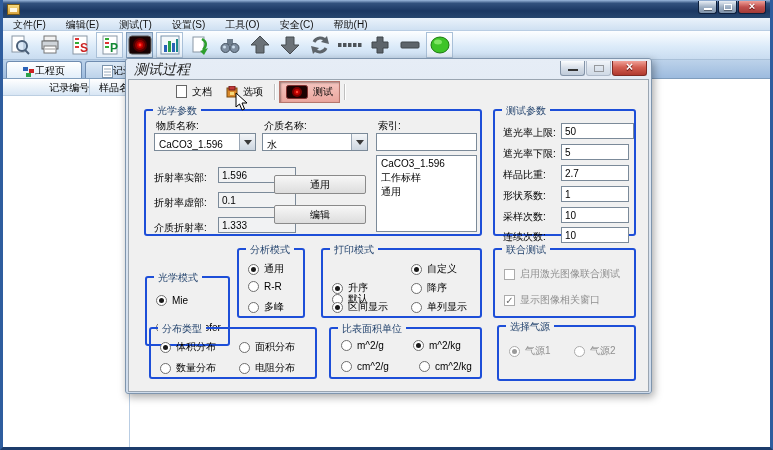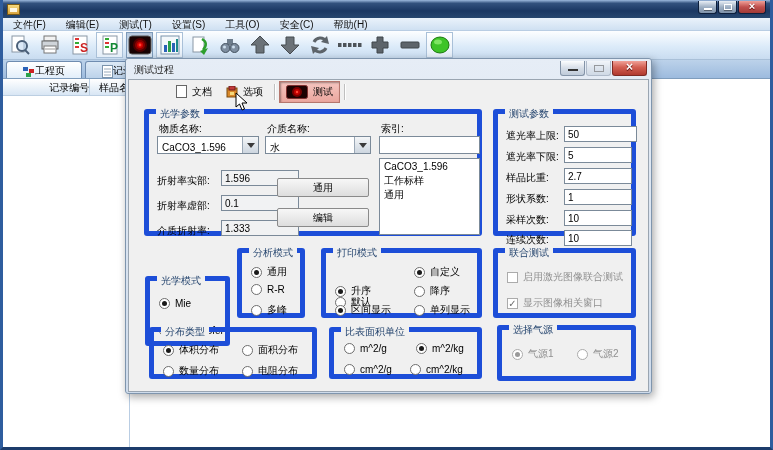--- a/index.html
+++ b/index.html
@@ -36,36 +36,36 @@
   .mtab.active { background:linear-gradient(#ffffff,#e2eefa); }
 
   
   .tablepanel { position:absolute; left:0; top:79px; width:127px; bottom:0; background:#fff; border-right:1px solid #b9cde3; }
   .thead { display:flex;text-align:right; }
   .th { font-size:10px; height:17px; line-height:17px; padding-left:5px; background:linear-gradient(#ffffff,#d8e6f4); border-right:1px solid #bccfe2; border-bottom:1px solid #bccfe2; white-space:nowrap; overflow:hidden; }
 
   
   .dialog { position:absolute; left:122px; top:58px; width:527px; height:336px; background:linear-gradient(#e6edf6,#cfdcec); border:1px solid #7f95ad; border-radius:3px; box-shadow:2px 3px 8px rgba(0,0,0,.35); padding:2px; }
   .dlg-titlebar { height:18px; display:flex; align-items:center; padding-left:6px; }
-  .dlg-title { font-size:10px; color:#222; }
+  .dlg-title { font-size:14px; color:#222;font-style:italic; }
   .dlg-controls { margin-left:auto; display:flex; gap:1px; margin-right:2px; align-self:flex-start; }
   .dwc { width:25px; height:15px; border:1px solid #8494a8; border-top:none; border-radius:0 0 3px 3px; background:linear-gradient(#fcfdfe,#d6dee8 50%,#bfcbd9); position:relative; }
   .dwc.disabled { opacity:.55; }
   .dwc.close { width:35px; background:linear-gradient(#f0a198,#d35f52 45%,#b03a30); border-color:#7e2a24; }
   .dwc .bar { position:absolute; left:7px; bottom:4px; width:10px; height:2px; background:#333; }
   .dwc .box { position:absolute; left:7px; top:4px; width:10px; height:7px; border:1px solid #555; }
   .dwc.close::after { content:'\00D7'; color:#fff; font-size:12px; font-weight:bold; position:absolute; left:0; right:0; top:-1px; text-align:center; text-shadow:0 1px 1px #400; }
 
   .dlg-content { position:relative; height:313px; background:#f0f0f0; border:1px solid #9aa5b1;padding-left:33px; }
   .dtb { height:23px; display:flex; align-items:center; padding-left:7px; }
   .dtb-btn { display:flex; align-items:center; gap:5px; font-size:10px; padding:3px 6px; border:1px solid transparent; }
   .dtb-btn.pressed { background:linear-gradient(#f6c6c0,#eaa69e); border:1px solid #b5766d; box-shadow:inset 1px 1px 2px rgba(0,0,0,.35); }
   .dtb-sep { width:1px; height:16px; background:#bfbfbf; margin:0 4px; box-shadow:1px 0 0 #fff; }
 
-  .grp { position:absolute; border:5px solid #1d4ed8; border-radius:3px; }
+  .grp { position:absolute; border:2px solid #1d4ed8; border-radius:3px; }
   .gtitle { position:absolute; top:-7px; left:7px; background:#f0f0f0; padding:0 4px; font-size:10px; color:#24446e; white-space:nowrap; }
   .lbl { position:absolute; font-size:10px; color:#000; white-space:nowrap; }
   .inp { position:absolute; border:1px solid #7b8a99; background:#fff; font-size:10px; font-family:inherit; padding:0 3px; height:16px; }
   .inp.ro { background:#f1f2f3; }
   .combo { position:absolute; height:18px; border:1px solid #7b8a99; background:#fff; }
   .cval { font-size:10px; padding:2px 0 0 4px; white-space:nowrap; overflow:hidden; }
   .carr { position:absolute; right:0; top:0; bottom:0; width:16px; background:linear-gradient(#f4f6f8,#cdd6e0); border-left:1px solid #9aa7b5; }
   .carr::after { content:''; position:absolute; left:4px; top:6px; border:4px solid transparent; border-top:5px solid #3a3a3a; }
   .btn { position:absolute; background:linear-gradient(#f7f7f7,#dddddd); border:1px solid #8a8a8a; border-radius:2px; font-size:10px; text-align:center; line-height:17px; color:#000; }
   .listbox { position:absolute; border:1px solid #7b8a99; background:#fff; font-size:10px; padding:1px 0; overflow:hidden; }
@@ -441,21 +441,21 @@
           <span class="olab">m^2/g</span>
         </span>
         <span class="opt" style="left:82px; top:11px;">
           <span class="rdo" data-checked="true"></span>
           <span class="olab">m^2/kg</span>
         </span>
         <span class="opt" style="left:10px; top:32px;">
           <span class="rdo" data-checked="false"></span>
           <span class="olab">cm^2/g</span>
         </span>
-        <span class="opt" style="left:76px; top:32px;">
+        <span class="opt" style="left:88px; top:32px;">
           <span class="rdo" data-checked="false"></span>
           <span class="olab">cm^2/kg</span>
         </span>
       </div>
 
       <div class="grp" style="left:368px; top:245px; width:139px; height:56px;">
         <span class="gtitle">选择气源</span>
         <span class="opt disabled" style="left:10px; top:17px;">
           <span class="rdo" data-checked="true"></span>
           <span class="olab">气源1</span>

